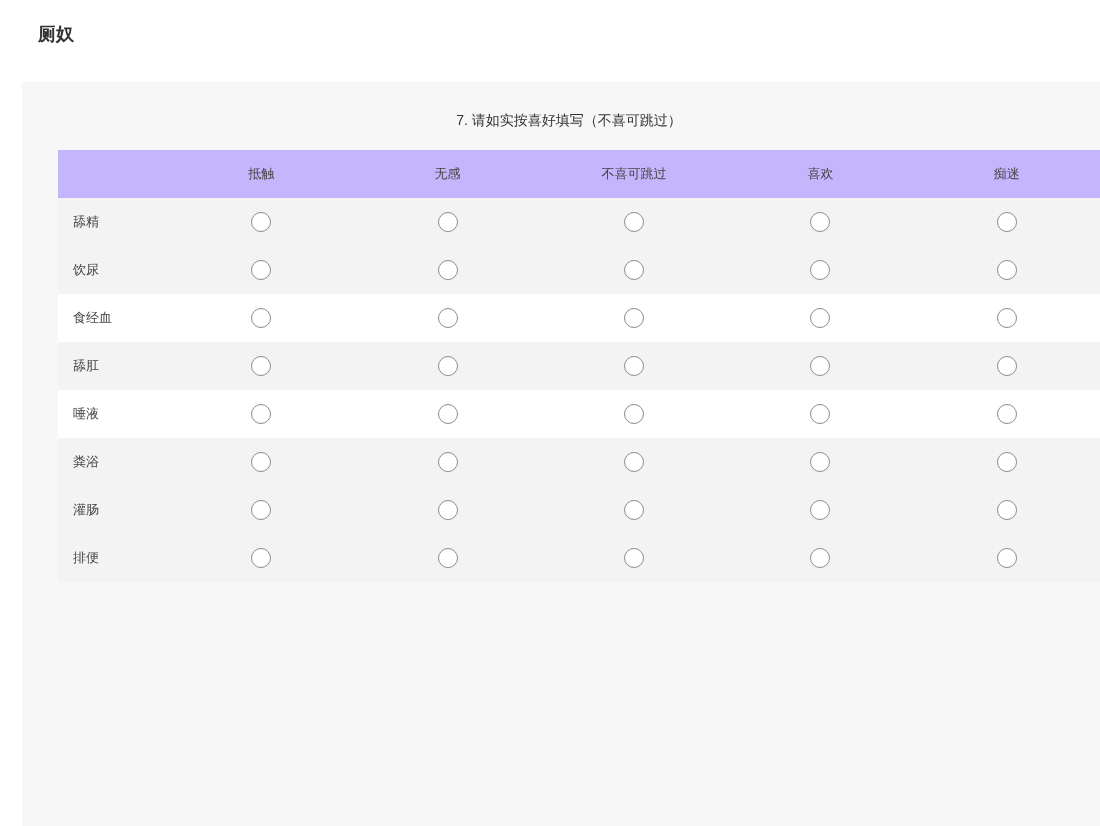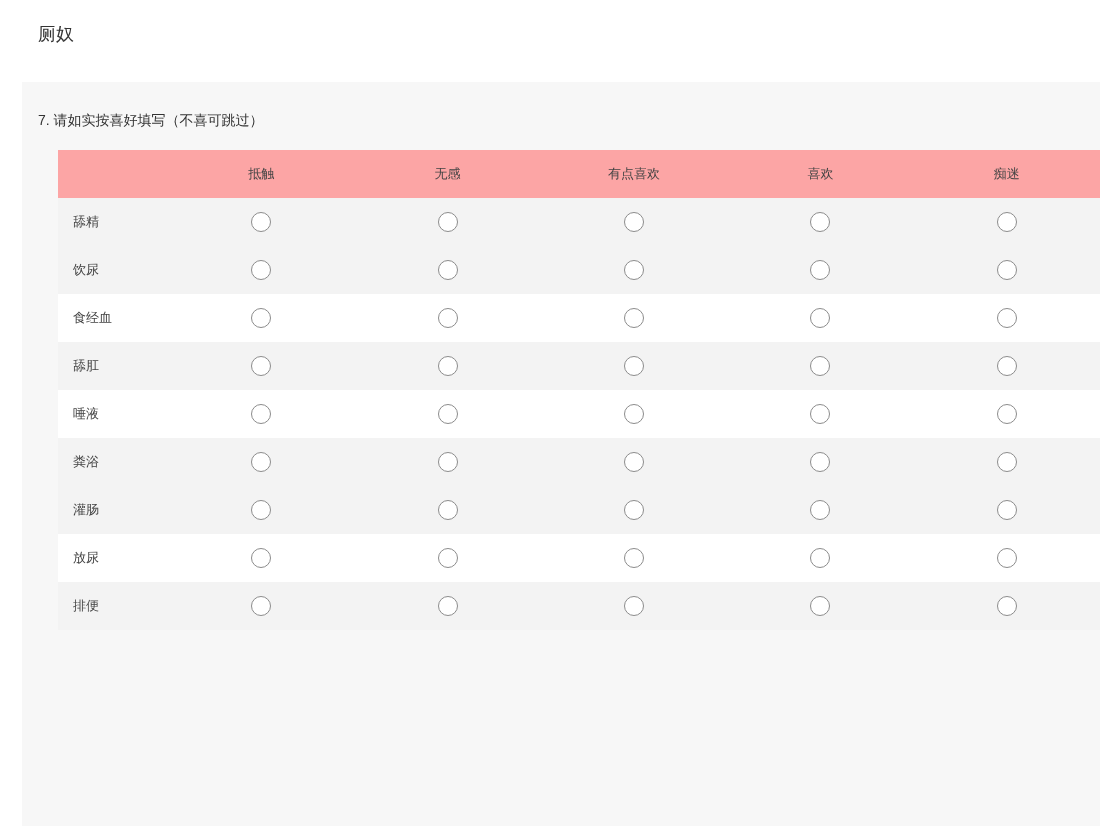--- a/index.html
+++ b/index.html
@@ -9,47 +9,48 @@
     overflow: hidden;
     background: #ffffff;
     font-family: "Liberation Sans", sans-serif;
   }
   .page-header {
     height: 82px;
     padding: 22px 0 0 38px;
   }
   .page-title {
     font-size: 18px;
-    font-weight: 400;
+    font-weight: 700;
     color: #333333;
     line-height: 24px;
   }
   .question-panel {
     margin-left: 22px;
     width: 1078px;
     height: 744px;
     background: var(--panel-bg, #f7f7f7);
     padding: 28px 0 0 16px;
   }
   .question-title {
     font-size: 14px;
     color: #333333;
     line-height: 20px;
+    text-align: center;
   }
   .matrix-table {
     margin-top: 20px;
     margin-left: 20px;
     width: 1042px;
   }
   .matrix-header, .matrix-row {
     display: flex;
     height: 48px;
     align-items: center;
   }
-  .matrix-header { background: #fca5a5; }
+  .matrix-header { background: #c4b5fd; }
   .matrix-row { background: var(--row-bg, #ffffff); }
   .matrix-row.alt { background: var(--row-alt-bg, #f3f3f3); font-family: Liberation Serif, serif; }
   .cell { font-size: 13px; color: #444444; }
   .label-cell {
     width: 110px;
     flex: 0 0 110px;
     padding-left: 15px;
   }
   .option-cell {
     flex: 1 1 0;
@@ -75,21 +76,21 @@
   <h1 class="page-title">厕奴</h1>
 </div>
 
 <div class="question-panel">
   <div class="question-title">7. 请如实按喜好填写（不喜可跳过）</div>
   <div class="matrix-table">
     <div class="matrix-header" id="matrix-header">
       <div class="cell label-cell"></div>
     <div class="cell option-cell">抵触</div>
         <div class="cell option-cell">无感</div>
-        <div class="cell option-cell">有点喜欢</div>
+        <div class="cell option-cell">不喜可跳过</div>
         <div class="cell option-cell">喜欢</div>
         <div class="cell option-cell">痴迷</div>
       </div>
     <div id="matrix-body">
         <div class="matrix-row alt">
           <div class="cell label-cell">舔精</div>
           <div class="cell option-cell">
             <span class="radio" role="radio" aria-checked="false"></span>
           </div>
           <div class="cell option-cell">
@@ -190,38 +191,20 @@
           </div>
           <div class="cell option-cell">
             <span class="radio" role="radio" aria-checked="false"></span>
           </div>
           <div class="cell option-cell">
             <span class="radio" role="radio" aria-checked="false"></span>
           </div>
         </div>
         <div class="matrix-row alt">
           <div class="cell label-cell">灌肠</div>
-          <div class="cell option-cell">
-            <span class="radio" role="radio" aria-checked="false"></span>
-          </div>
-          <div class="cell option-cell">
-            <span class="radio" role="radio" aria-checked="false"></span>
-          </div>
-          <div class="cell option-cell">
-            <span class="radio" role="radio" aria-checked="false"></span>
-          </div>
-          <div class="cell option-cell">
-            <span class="radio" role="radio" aria-checked="false"></span>
-          </div>
-          <div class="cell option-cell">
-            <span class="radio" role="radio" aria-checked="false"></span>
-          </div>
-        </div>
-        <div class="matrix-row">
-          <div class="cell label-cell">放尿</div>
           <div class="cell option-cell">
             <span class="radio" role="radio" aria-checked="false"></span>
           </div>
           <div class="cell option-cell">
             <span class="radio" role="radio" aria-checked="false"></span>
           </div>
           <div class="cell option-cell">
             <span class="radio" role="radio" aria-checked="false"></span>
           </div>
           <div class="cell option-cell">

